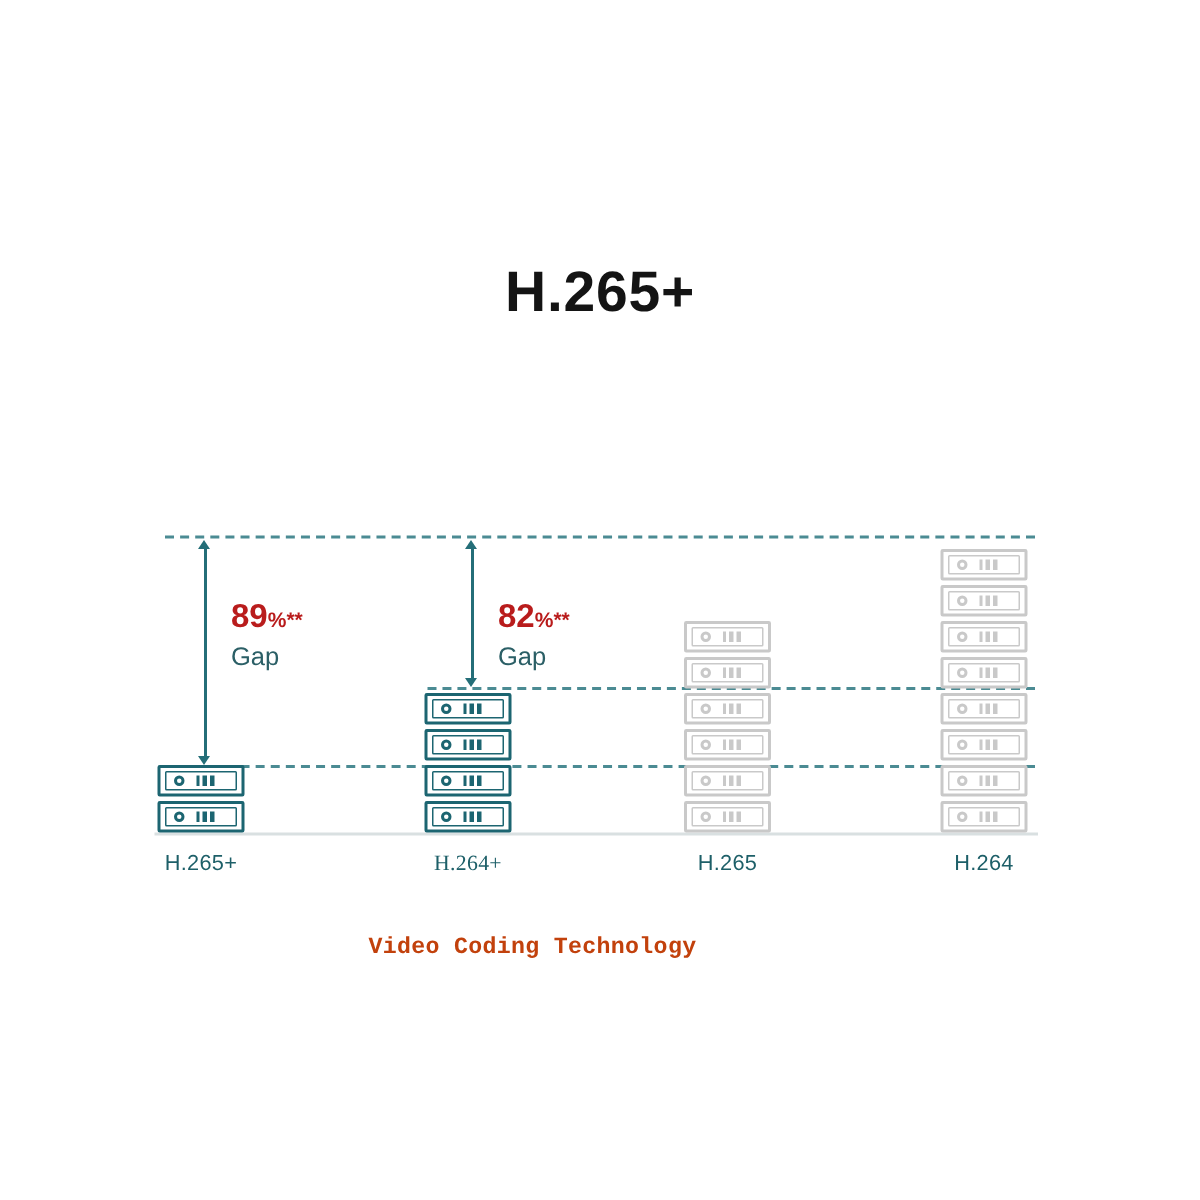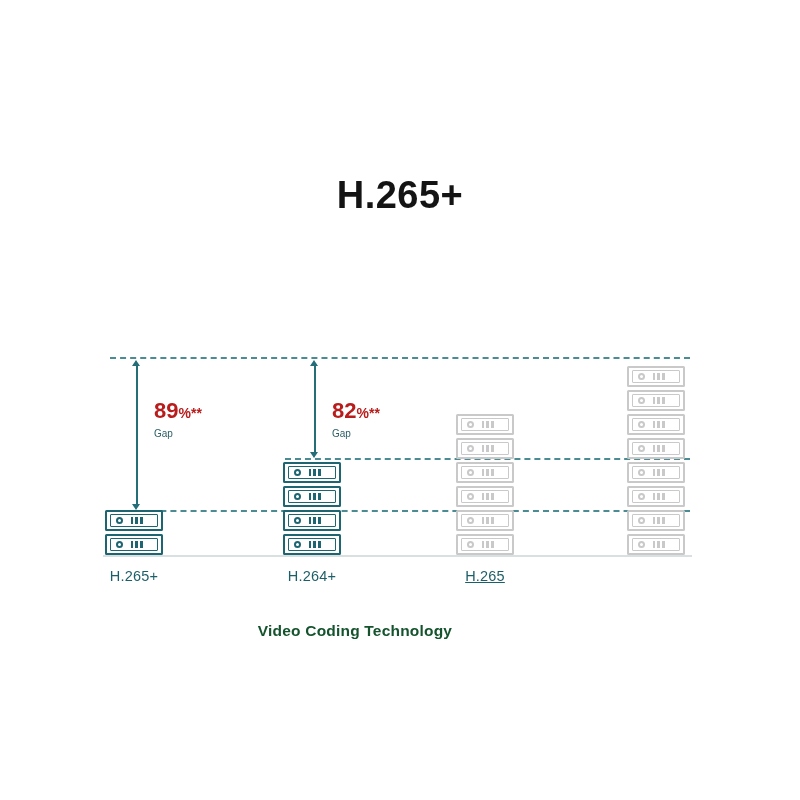--- a/index.html
+++ b/index.html
@@ -113,21 +113,21 @@
   .gap-label .pct .unit {
     font-size: 14px;
     font-weight: 700;
   }
   .gap-label .pct .stars {
     font-size: 14px;
     font-weight: 700;
   }
   .gap-label .sub {
     margin-top: 7px;
-    font-size: 10px;
+    font-size: 17px;
     font-weight: 400;
     color: #2b5f66;
     line-height: 1;
   }
   .gap-label.g1 { left: 154px; top: 384px; }
   .gap-label.g2 { left: 332px; top: 384px; }
 
   
   .stack {
     position: absolute;
@@ -192,36 +192,36 @@
     position: absolute;
     top: 552px;
     width: 160px;
     text-align: center;
     font-size: 14.5px;
     color: #1d5f68;
     font-family: "Liberation Sans", sans-serif;
     letter-spacing: 0.2px;
   }
   .cat-label.c1 { left: 54px; }
-  .cat-label.c2 { left: 232px; }
-  .cat-label.c3 { left: 405px; text-decoration: underline; }
+  .cat-label.c2 { left: 232px; font-family: Liberation Serif, serif; }
+  .cat-label.c3 { left: 405px; }
   .cat-label.c4 { left: 576px; }
 
   
   .axis-caption {
     position: absolute;
     left: 0;
     top: 606px;
     width: 710px;
     text-align: center;
     font-size: 15.5px;
     font-weight: 600;
-    color: #14532d;
+    color: #c2410c;
     letter-spacing: 0.2px;
-    font-family: Liberation Sans, sans-serif;
+    font-family: Liberation Mono, monospace;
   }
 </style>
 </head>
 <body>
 
 <div id="stage">
 
   <div class="chart-title">H.265+</div>
 
   <div id="plot">
@@ -458,18 +458,19 @@
               <i></i>
               <i></i>
             </div>
           </div>
         </div>
       </div>
 
     <div class="cat-label c1">H.265+</div>
     <div class="cat-label c2">H.264+</div>
     <div class="cat-label c3">H.265</div>
+    <div class="cat-label c4">H.264</div>
 
   </div>
 
   <div class="axis-caption">Video Coding Technology</div>
 
 </div>
 
 </body></html>

